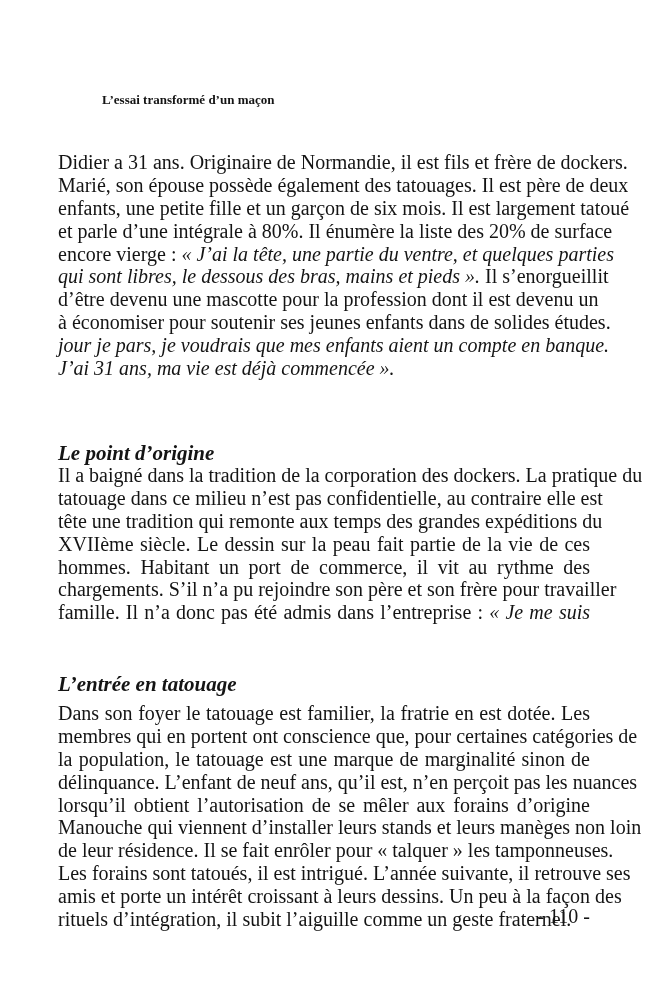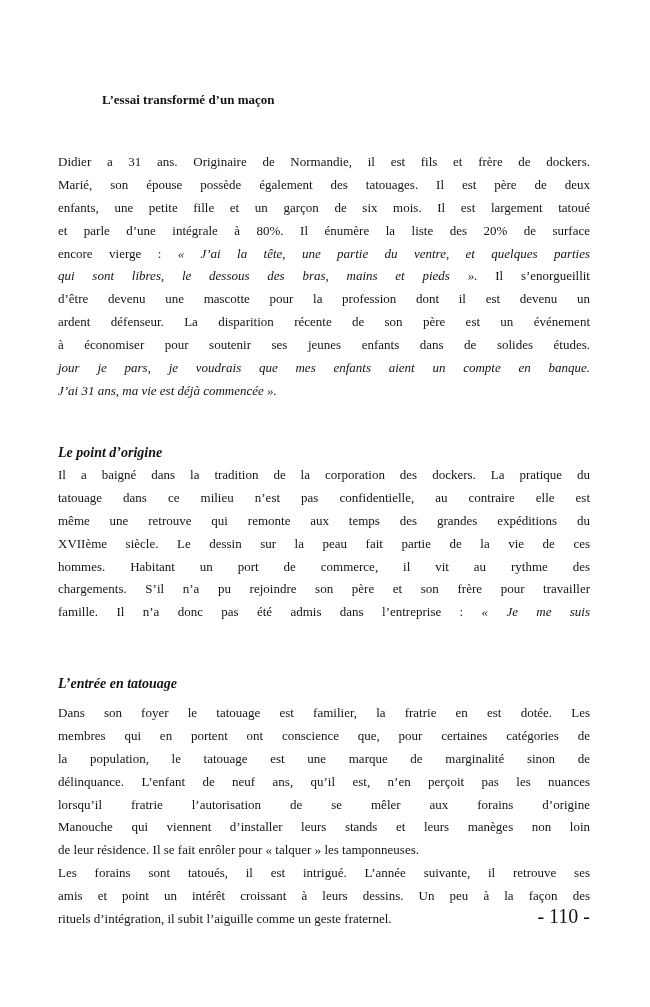--- a/index.html
+++ b/index.html
@@ -28,21 +28,21 @@
       font-weight: bold;
       font-size: 13px;
       line-height: 20px;
       white-space: nowrap;
       margin-left: 44px;
     }
     .para {
       position: absolute;
       left: 0;
       width: 532px;
-      font-size: 13px;
+      font-size: 20px;
       line-height: 22.9px;
       text-align: justify;
       text-align-last: justify;
     }
     .line {
       display: block;
       height: 22.9px;
       white-space: nowrap;
       text-align: justify;
       text-align-last: justify;
@@ -50,21 +50,21 @@
     }
     .line.last {
       text-align-last: left;
     }
     .it { font-style: italic; }
     .section-heading {
       position: absolute;
       left: 0;
       font-weight: bold;
       font-style: italic;
-      font-size: 14px;
+      font-size: 21px;
       line-height: 20px;
       white-space: nowrap;
     }
     .page-number {
       position: absolute;
       top: 906px;
       left: 0;
       width: 532px;
       text-align: right;
       font-size: 20px;
@@ -78,45 +78,44 @@
   <div class="title">L’essai transformé d’un maçon</div>
 
   <div class="para" id="intro" style="top:151px;">
       <span class="line"><span>Didier a 31 ans. Originaire de Normandie, il est fils et frère de dockers.</span></span>
       <span class="line"><span>Marié, son épouse possède également des tatouages. Il est père de deux</span></span>
       <span class="line"><span>enfants, une petite fille et un garçon de six mois. Il est largement tatoué</span></span>
       <span class="line"><span>et parle d’une intégrale à 80%. Il énumère la liste des 20% de surface</span></span>
       <span class="line"><span>encore vierge : </span><span class="it">« J’ai la tête, une partie du ventre, et quelques parties</span></span>
       <span class="line"><span class="it">qui sont libres, le dessous des bras, mains et pieds ».</span><span> Il s’enorgueillit</span></span>
       <span class="line"><span>d’être devenu une mascotte pour la profession dont il est devenu un</span></span>
-      <span class="line"><span>ardent défenseur. La disparition récente de son père est un événement</span></span>
       <span class="line"><span>à économiser pour soutenir ses jeunes enfants dans de solides études.</span></span>
       <span class="line"><span class="it">jour je pars, je voudrais que mes enfants aient un compte en banque.</span></span>
       <span class="line last"><span class="it">J’ai 31 ans, ma vie est déjà commencée ».</span></span>
     </div>
 
   <div class="section-heading" style="top:443px;">Le point d’origine</div>
   <div class="para" id="sec0" style="top:464px;">
       <span class="line"><span>Il a baigné dans la tradition de la corporation des dockers. La pratique du</span></span>
       <span class="line"><span>tatouage dans ce milieu n’est pas confidentielle, au contraire elle est</span></span>
-      <span class="line"><span>même une retrouve qui remonte aux temps des grandes expéditions du</span></span>
+      <span class="line"><span>tête une tradition qui remonte aux temps des grandes expéditions du</span></span>
       <span class="line"><span>XVIIème siècle. Le dessin sur la peau fait partie de la vie de ces</span></span>
       <span class="line"><span>hommes. Habitant un port de commerce, il vit au rythme des</span></span>
       <span class="line"><span>chargements. S’il n’a pu rejoindre son père et son frère pour travailler</span></span>
       <span class="line"><span>famille. Il n’a donc pas été admis dans l’entreprise : </span><span class="it">« Je me suis</span></span>
     </div>
 
   <div class="section-heading" style="top:626px;margin-top:48px;">L’entrée en tatouage</div>
   <div class="para" id="sec1" style="top:670px;margin-top:32px;">
       <span class="line"><span>Dans son foyer le tatouage est familier, la fratrie en est dotée. Les</span></span>
       <span class="line"><span>membres qui en portent ont conscience que, pour certaines catégories de</span></span>
       <span class="line"><span>la population, le tatouage est une marque de marginalité sinon de</span></span>
       <span class="line"><span>délinquance. L’enfant de neuf ans, qu’il est, n’en perçoit pas les nuances</span></span>
-      <span class="line"><span>lorsqu’il fratrie l’autorisation de se mêler aux forains d’origine</span></span>
+      <span class="line"><span>lorsqu’il obtient l’autorisation de se mêler aux forains d’origine</span></span>
       <span class="line"><span>Manouche qui viennent d’installer leurs stands et leurs manèges non loin</span></span>
       <span class="line last"><span>de leur résidence. Il se fait enrôler pour « talquer » les tamponneuses.</span></span>
       <span class="line"><span>Les forains sont tatoués, il est intrigué. L’année suivante, il retrouve ses</span></span>
-      <span class="line"><span>amis et point un intérêt croissant à leurs dessins. Un peu à la façon des</span></span>
+      <span class="line"><span>amis et porte un intérêt croissant à leurs dessins. Un peu à la façon des</span></span>
       <span class="line last"><span>rituels d’intégration, il subit l’aiguille comme un geste fraternel.</span></span>
     </div>
 
   <div class="page-number">- 110 -</div>
 </div>
 
 </body></html>

